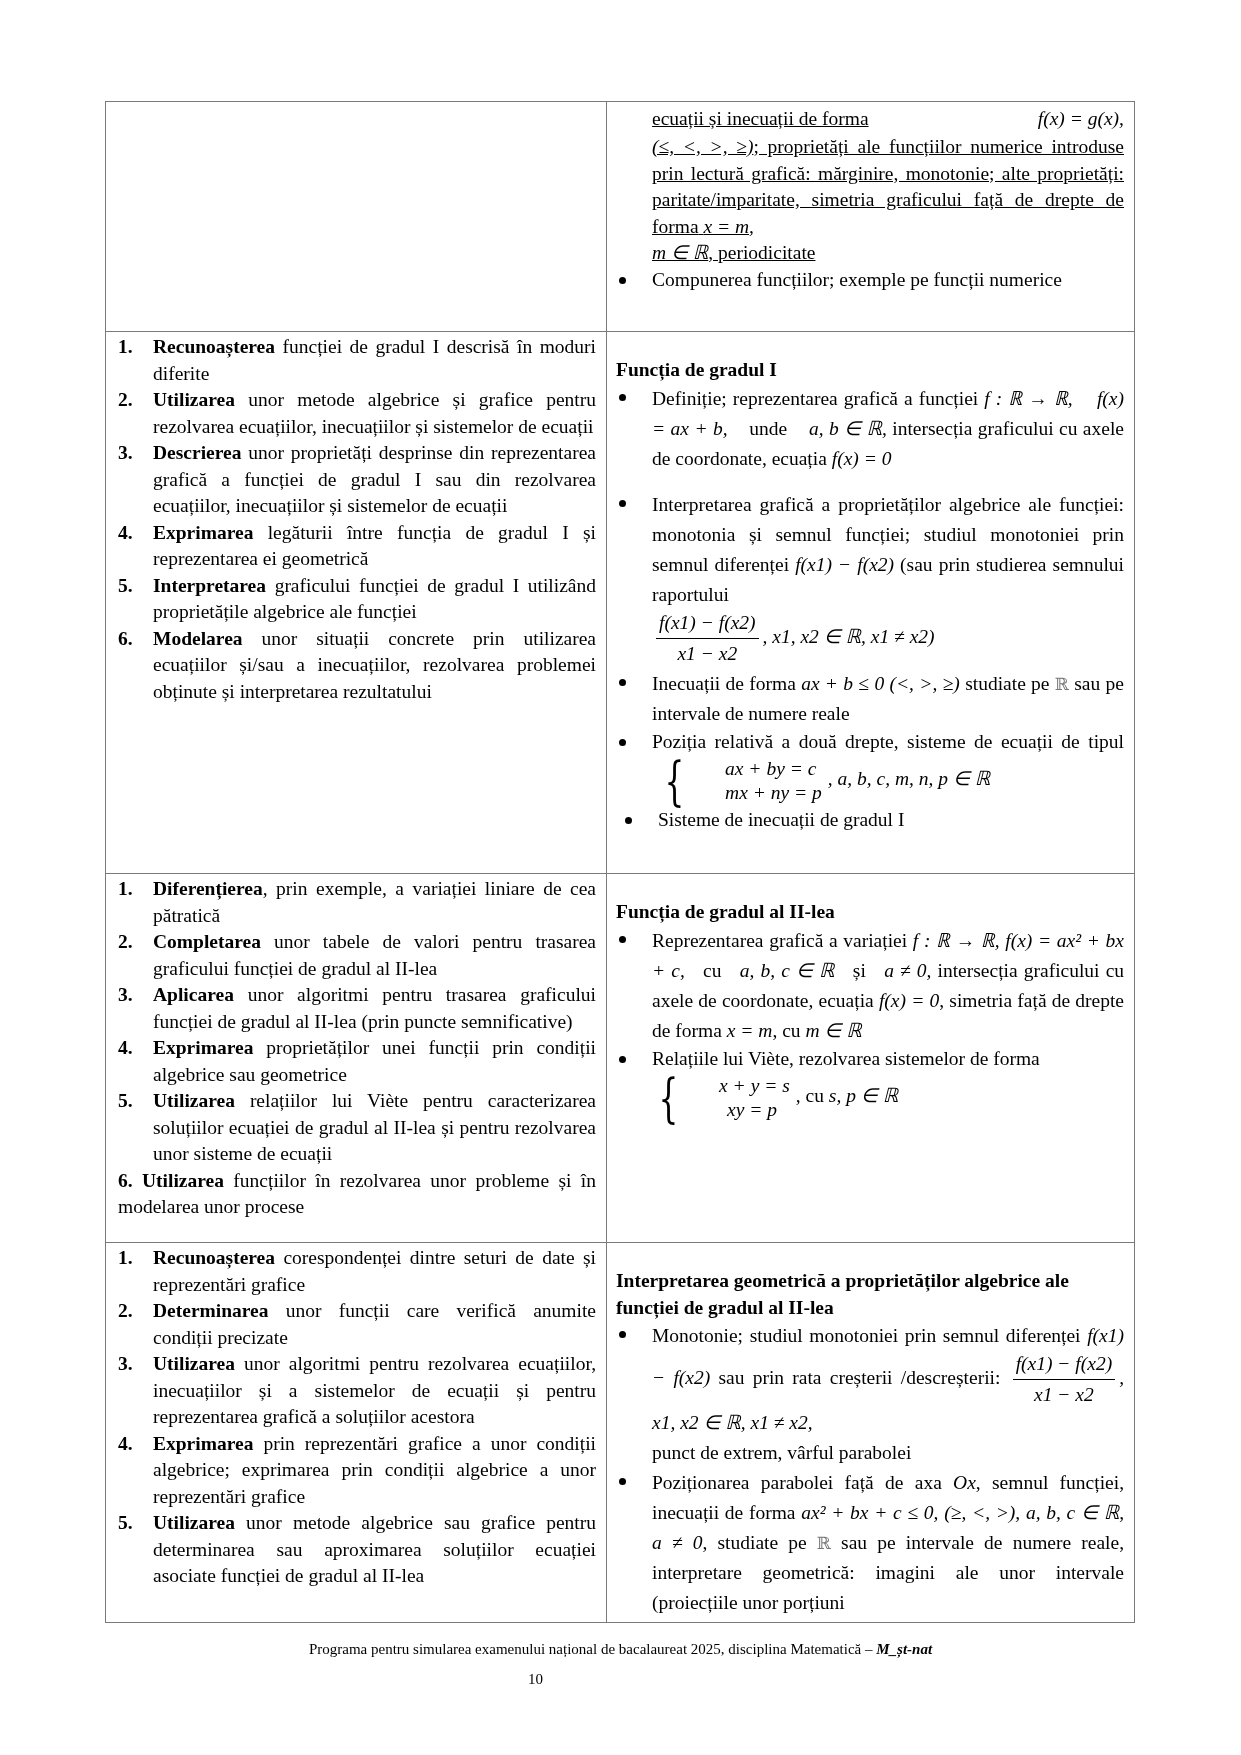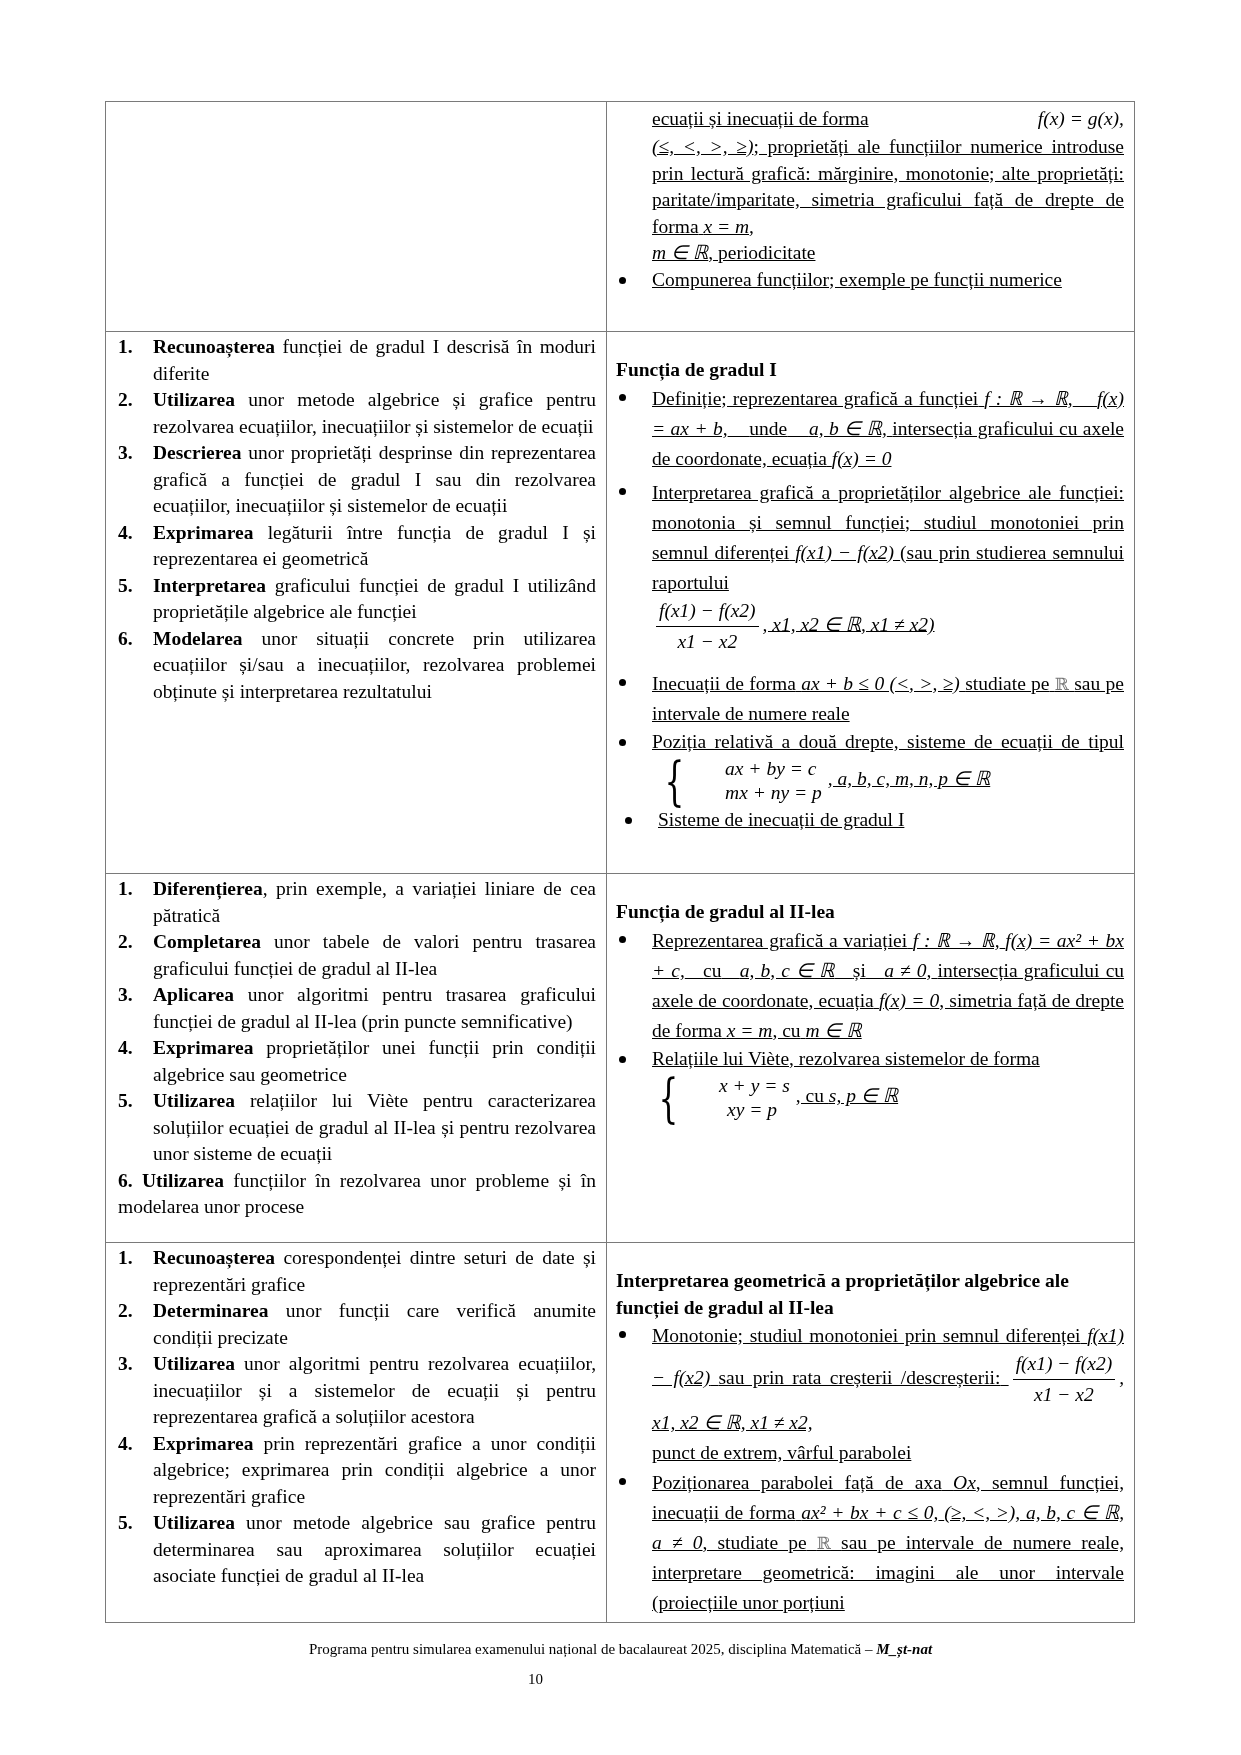--- a/index.html
+++ b/index.html
@@ -20,21 +20,21 @@
   .left-cell { padding: 2px 10px 6px 8px !important; }
   .right-cell { padding: 2px 10px 4px 9px !important; }
   ol.comp { list-style: none; margin: 0; padding: 0; }
   ol.comp li { position: relative; padding-left: 39px; text-align: justify; }
   ol.comp li .num { position: absolute; left: 4px; top: 0; font-weight: bold; }
   ol.comp li.inline-num { padding-left: 4px; }
   ol.comp li.inline-num .num { position: static; }
   .kw { font-weight: bold; }
   .sec-title { font-weight: bold; margin-top: 23px; }
   ul.content { list-style: none; margin: 0; padding: 0; }
-  ul.content li { position: relative; padding-left: 36px; text-align: justify; text-decoration: underline; }
+  ul.content li { position: relative; padding-left: 36px; text-align: justify; }
   ul.content li .bullet {
     position: absolute; left: 3px; top: 10px; width: 7px; height: 7px;
     border-radius: 50%; background: #000;
   }
   .cont { padding-left: 36px; text-align: justify; text-decoration: underline; }
   .m { font-family: "Liberation Serif", serif; font-style: italic; }
   .bb { font-family: "DejaVu Serif", serif; font-style: normal; color: #777; font-size: 17px; }
   .math-line { line-height: 30px; }
   .frac { display: inline-block; vertical-align: middle; text-align: center; margin: 0 4px; }
   .frac .num-part { display: block; border-bottom: 1.5px solid #000; padding: 0 3px 2px 3px; line-height: 26px; }
@@ -99,27 +99,27 @@
         <ul class="content">
           <li class="math-line"><span class="bullet"></span>
             <span>Definiție; reprezentarea grafică a funcției</span>
             <span class="m">f : ℝ → ℝ,</span>&nbsp;&nbsp;&nbsp;
             <span class="m">f(x) = ax + b,</span>&nbsp;&nbsp;&nbsp;
             <span>unde</span>&nbsp;&nbsp;&nbsp;
             <span class="m">a, b ∈ ℝ,</span>
             <span>intersecția graficului cu axele de coordonate, ecuația</span>
             <span class="m">f(x) = 0</span>
           </li>
-          <li class="math-line" style="margin-top:4px;"><span class="bullet"></span>
+          <li class="math-line" style="margin-top:16px;"><span class="bullet"></span>
             <span>Interpretarea grafică a proprietăților algebrice ale funcției: monotonia și semnul funcției; studiul monotoniei prin semnul diferenței</span>
             <span class="m">f(x1) − f(x2)</span>
             <span>(sau prin studierea semnului raportului</span><br>
             <span class="frac"><span class="num-part m">f(x1) − f(x2)</span><span class="den-part m">x1 − x2</span></span><span class="m">, x1, x2 ∈ ℝ, x1 ≠ x2)</span>
           </li>
-          <li class="math-line" style="margin-top:14px;"><span class="bullet"></span>
+          <li class="math-line" style="margin-top:2px;"><span class="bullet"></span>
             <span>Inecuații de forma</span>
             <span class="m">ax + b ≤ 0 (&lt;, &gt;, ≥)</span>
             <span>studiate pe</span>
             <span class="bb">ℝ</span>
             <span>sau pe intervale de numere reale</span>
           </li>
           <li><span class="bullet"></span>
             <span>Poziția relativă a două drepte, sisteme de ecuații de tipul</span>
             <span class="system">
                 <span class="brace">{</span>

